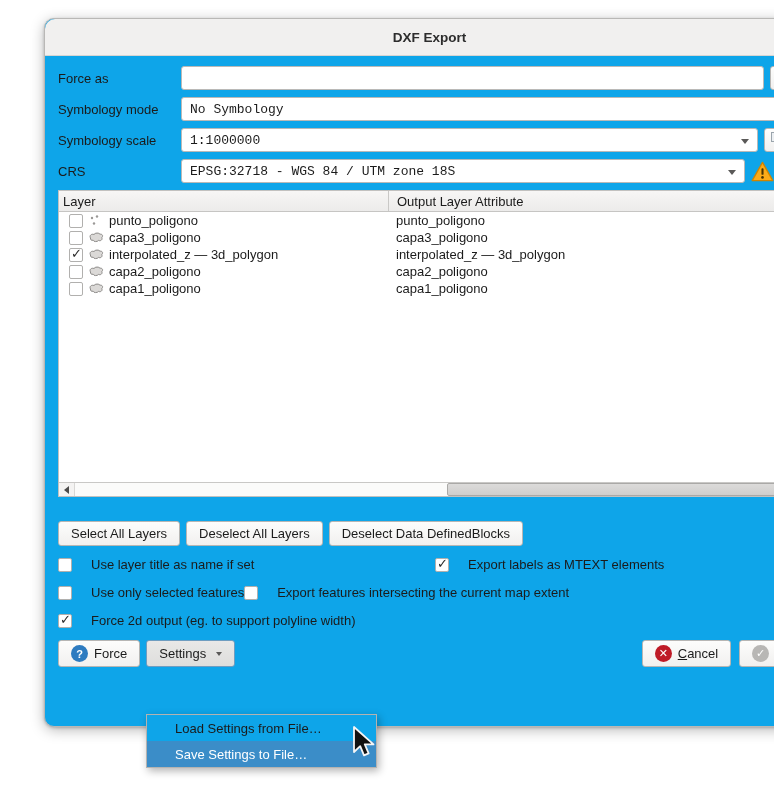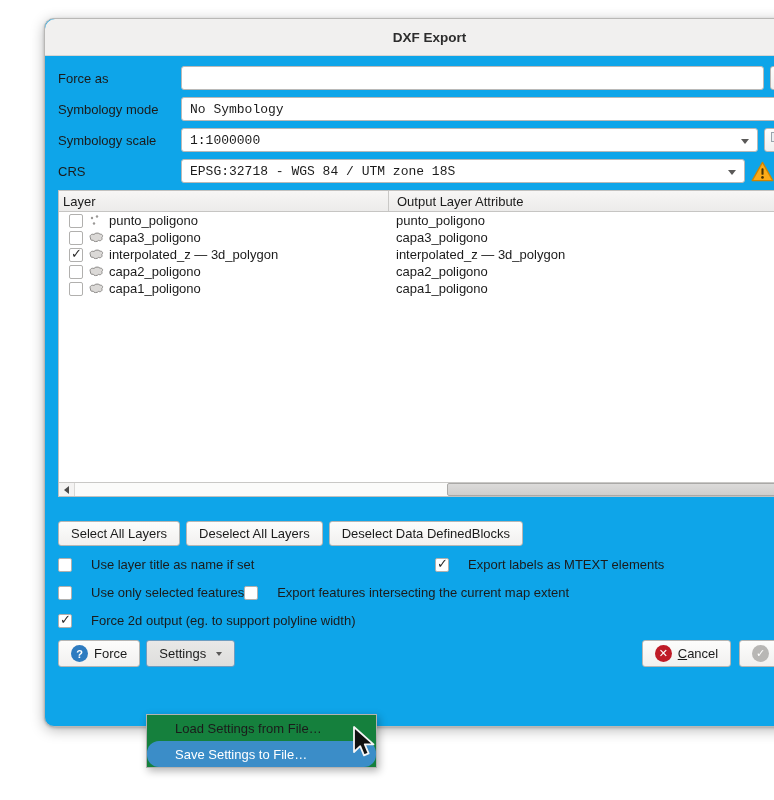--- a/index.html
+++ b/index.html
@@ -167,29 +167,29 @@
     display: flex; align-items: center; justify-content: center;
     color: #ffffff; font-size: 11px; font-weight: bold; flex: 0 0 auto;
   }
   .help-ic   { background: var(--help_icon_blue, #2d7bc0); }
   .cancel-ic { background: var(--cancel_icon_red, #bf1b27); }
   .ok-ic     { background: #b8b7b5; }
 
   
   .popup-menu {
     position: absolute; left: 146px; top: 714px; width: 231px;
-    background: #15803d; border: 1px solid #b4b3b1;
+    background: #0ea5e9; border: 1px solid #b4b3b1;
     box-shadow: 2px 3px 8px rgba(0,0,0,.3);
     z-index: 10;
   }
   .menu-item {
     height: 26px; display: flex; align-items: center;
     padding-left: 28px; font-size: 13px; color: #1b1b1b;
   }
-  .menu-item.selected { background: var(--highlight, #3b8dc8); color: #ffffff; border-radius: 12px; }
+  .menu-item.selected { background: var(--highlight, #3b8dc8); color: #ffffff; }
 
   
   .cursor { position: absolute; left: 350px; top: 726px; z-index: 20; }
 </style>
 </head>
 <body>
 
 <div class="dialog">
 
   <div class="titlebar">

